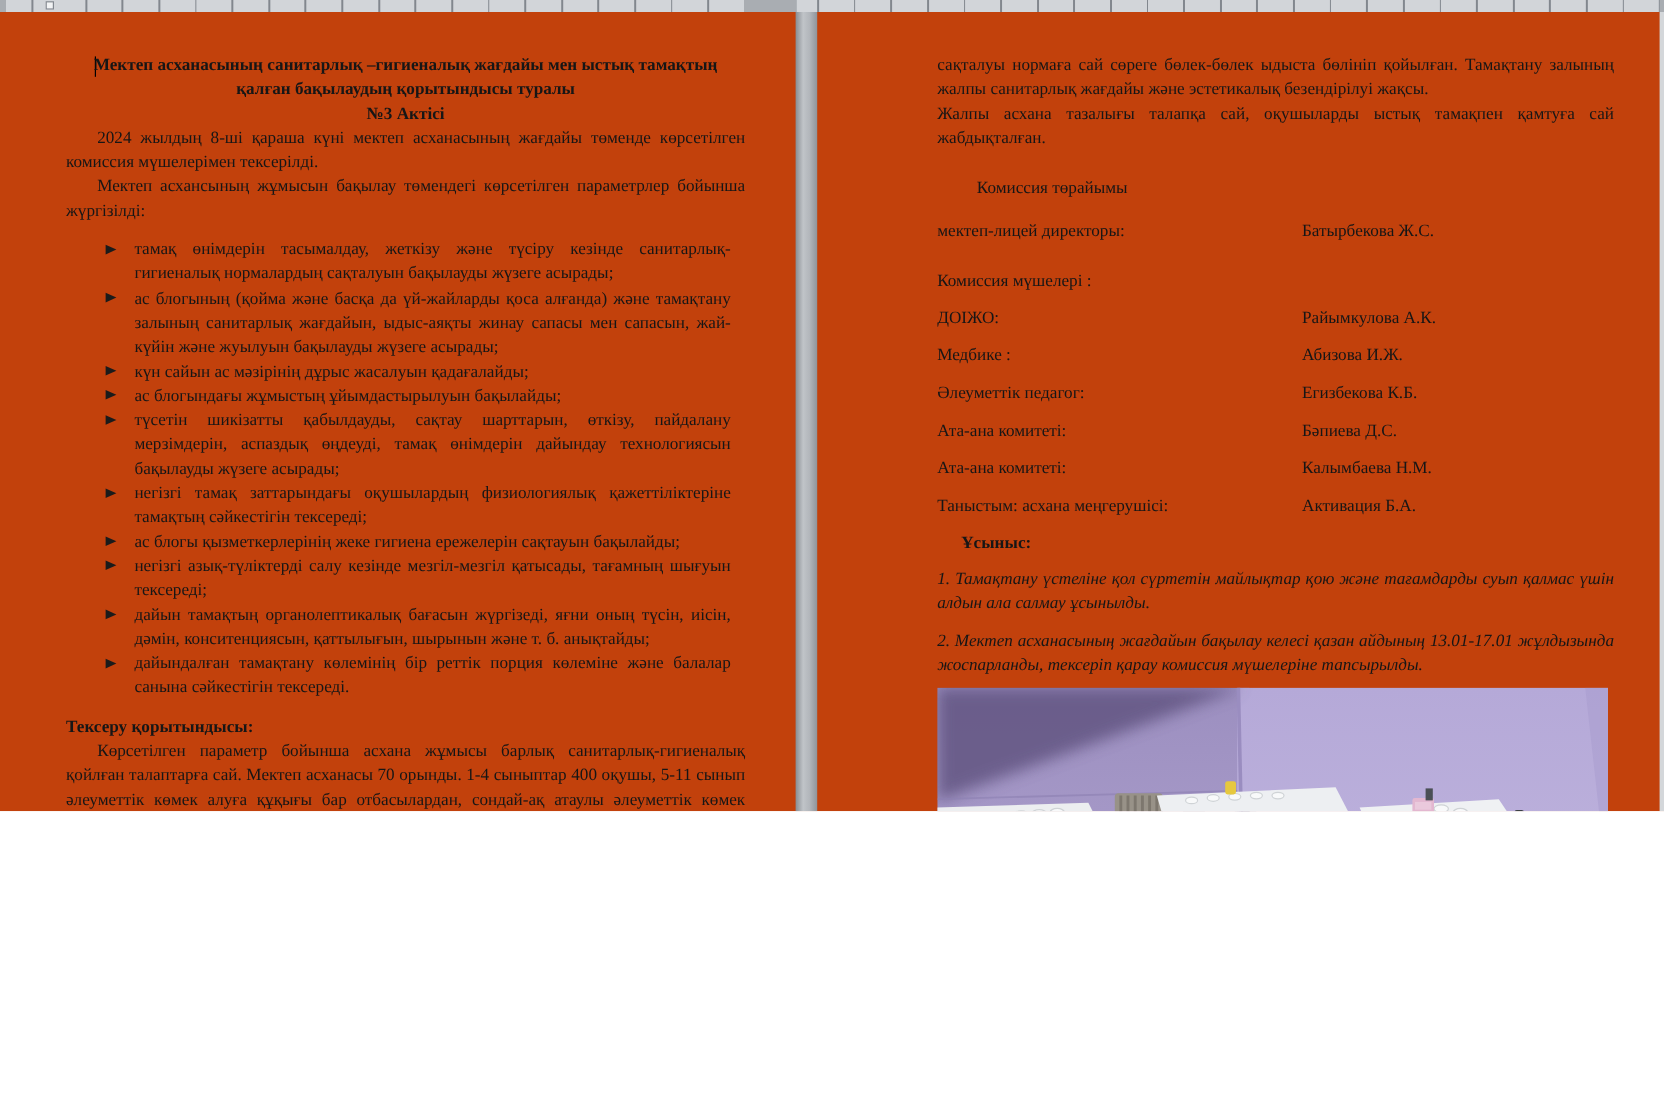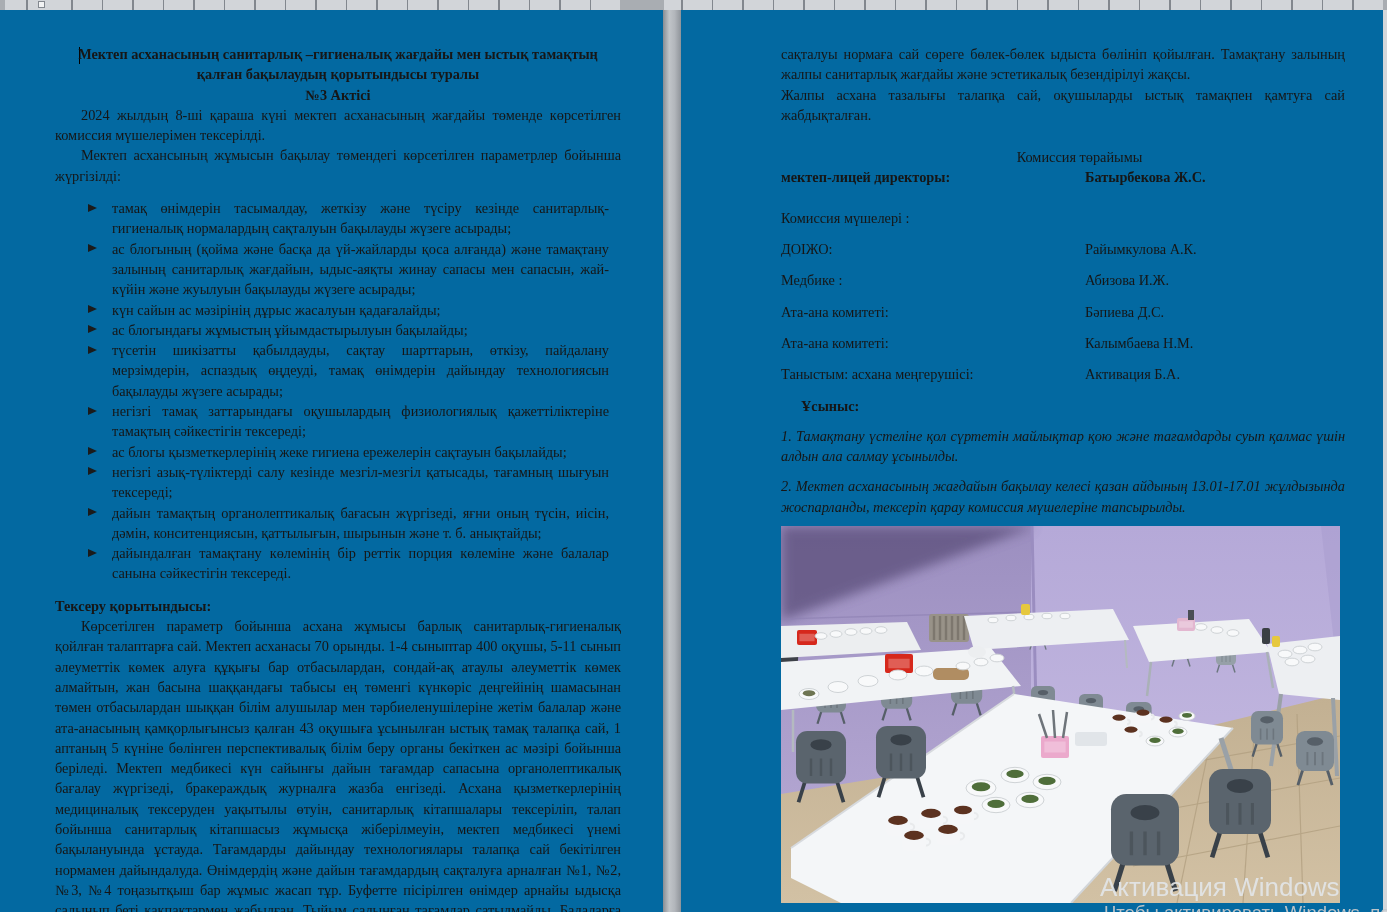--- a/index.html
+++ b/index.html
@@ -1,18 +1,18 @@
 <!DOCTYPE html>
 <html><head>
 <meta charset="utf-8">
 <style>
   html,body{margin:0;padding:0;background:#ffffff;}
   .screen{
-    position:relative;width:1387px;height:912px;overflow:hidden;
-    background:#0369a1;
+    position:relative;width:1387px;height:676px;overflow:hidden;
+    background:#c2410c;
     font-family:"Liberation Serif","DejaVu Serif",serif;
     color:#161616;
   }
   
   .ruler{
     position:absolute;left:0;top:0;width:1387px;height:10px;
     background:#d2d5d9;
     background-image:repeating-linear-gradient(to right,transparent 0 29px,#82878e 29px 30.5px);
     background-position:42px 0;
   }
@@ -99,35 +99,39 @@
     <div class="section-heading">Тексеру қорытындысы:</div>
     <p class="para">Көрсетілген параметр бойынша асхана жұмысы барлық санитарлық-гигиеналық қойлған талаптарға сай. Мектеп асханасы 70 орынды. 1-4 сыныптар 400 оқушы, 5-11 сынып әлеуметтік көмек алуға құқығы бар отбасылардан, сондай-ақ атаулы әлеуметтік көмек алмайтын, жан басына шаққандағы табысы ең төменгі күнкөріс деңгейінің шамасынан төмен отбасылардан шыққан білім алушылар мен тәрбиеленушілеріне жетім балалар және ата-анасының қамқорлығынсыз қалған 43 оқушыға ұсынылған ыстық тамақ талапқа сай, 1 аптаның 5 күніне бөлінген перспективалық білім беру органы бекіткен ас мәзірі бойынша беріледі. Мектеп медбикесі күн сайынғы дайын тағамдар сапасына органолептикалық бағалау жүргізеді, бракераждық журналға жазба енгізеді. Асхана қызметкерлерінің медициналық тексеруден уақытылы өтуін, санитарлық кітапшалары тексеріліп, талап бойынша санитарлық кітапшасыз жұмысқа жіберілмеуін, мектеп медбикесі үнемі бақылануында ұстауда. Тағамдарды дайындау технологиялары талапқа сай бекітілген нормамен дайындалуда. Өнімдердің және дайын тағамдардың сақталуға арналған №1, №2, №3, №4 тоңазытқыш бар жұмыс жасап тұр. Буфетте пісірілген өнімдер арнайы ыдысқа салынып беті қақпақтармен жабылған. Тыйым салынған тағамдар сатылмайды. Балаларға берілетін ыдыстары тәрелке, пиала, қасықтары таза, барлық оқушыға жеткілікті. Көкөніс, жеміс, ұнтақ заттары сақталатын қойма таза, заттардың</p>
   </div>
 
   <div class="page-divider"></div>
 
   <div class="page page-right">
     <p class="para-flat">сақталуы нормаға сай сөреге бөлек-бөлек ыдыста бөлініп қойылған. Тамақтану залының жалпы санитарлық жағдайы және эстетикалық безендірілуі жақсы.</p>
     <p class="para-flat">Жалпы асхана тазалығы талапқа сай, оқушыларды ыстық тамақпен қамтуға сай жабдықталған.</p>
 
-    <div class="gap22" style="text-align:center;margin-left:33px;">Комиссия төрайымы</div>
-    <div class="sig-row" style="margin-top:0;font-weight:bold;">
+    <div class="gap22" style="text-align:left;margin-left:33px;">Комиссия төрайымы</div>
+    <div class="sig-row" style="margin-top:16px;">
       <span class="lbl">мектеп-лицей директоры:</span>
       <span class="nm">Батырбекова Ж.С.</span>
     </div>
 
     <div class="gap20" style="text-align:left;">Комиссия мүшелері :</div>
 
     <div class="sig-row">
       <span class="lbl">ДОІЖО:</span>
       <span class="nm">Райымкулова А.К.</span>
     </div>
     <div class="sig-row">
       <span class="lbl">Медбике :</span>
       <span class="nm">Абизова И.Ж.</span>
+    </div>
+    <div class="sig-row">
+      <span class="lbl">Әлеуметтік  педагог:</span>
+      <span class="nm">Егизбекова К.Б.</span>
     </div>
     <div class="sig-row">
       <span class="lbl">Ата-ана комитеті:</span>
       <span class="nm">Бәпиева Д.С.</span>
     </div>
     <div class="sig-row">
       <span class="lbl">Ата-ана комитеті:</span>
       <span class="nm">Калымбаева Н.М.</span>
     </div>
     <div class="sig-row">

